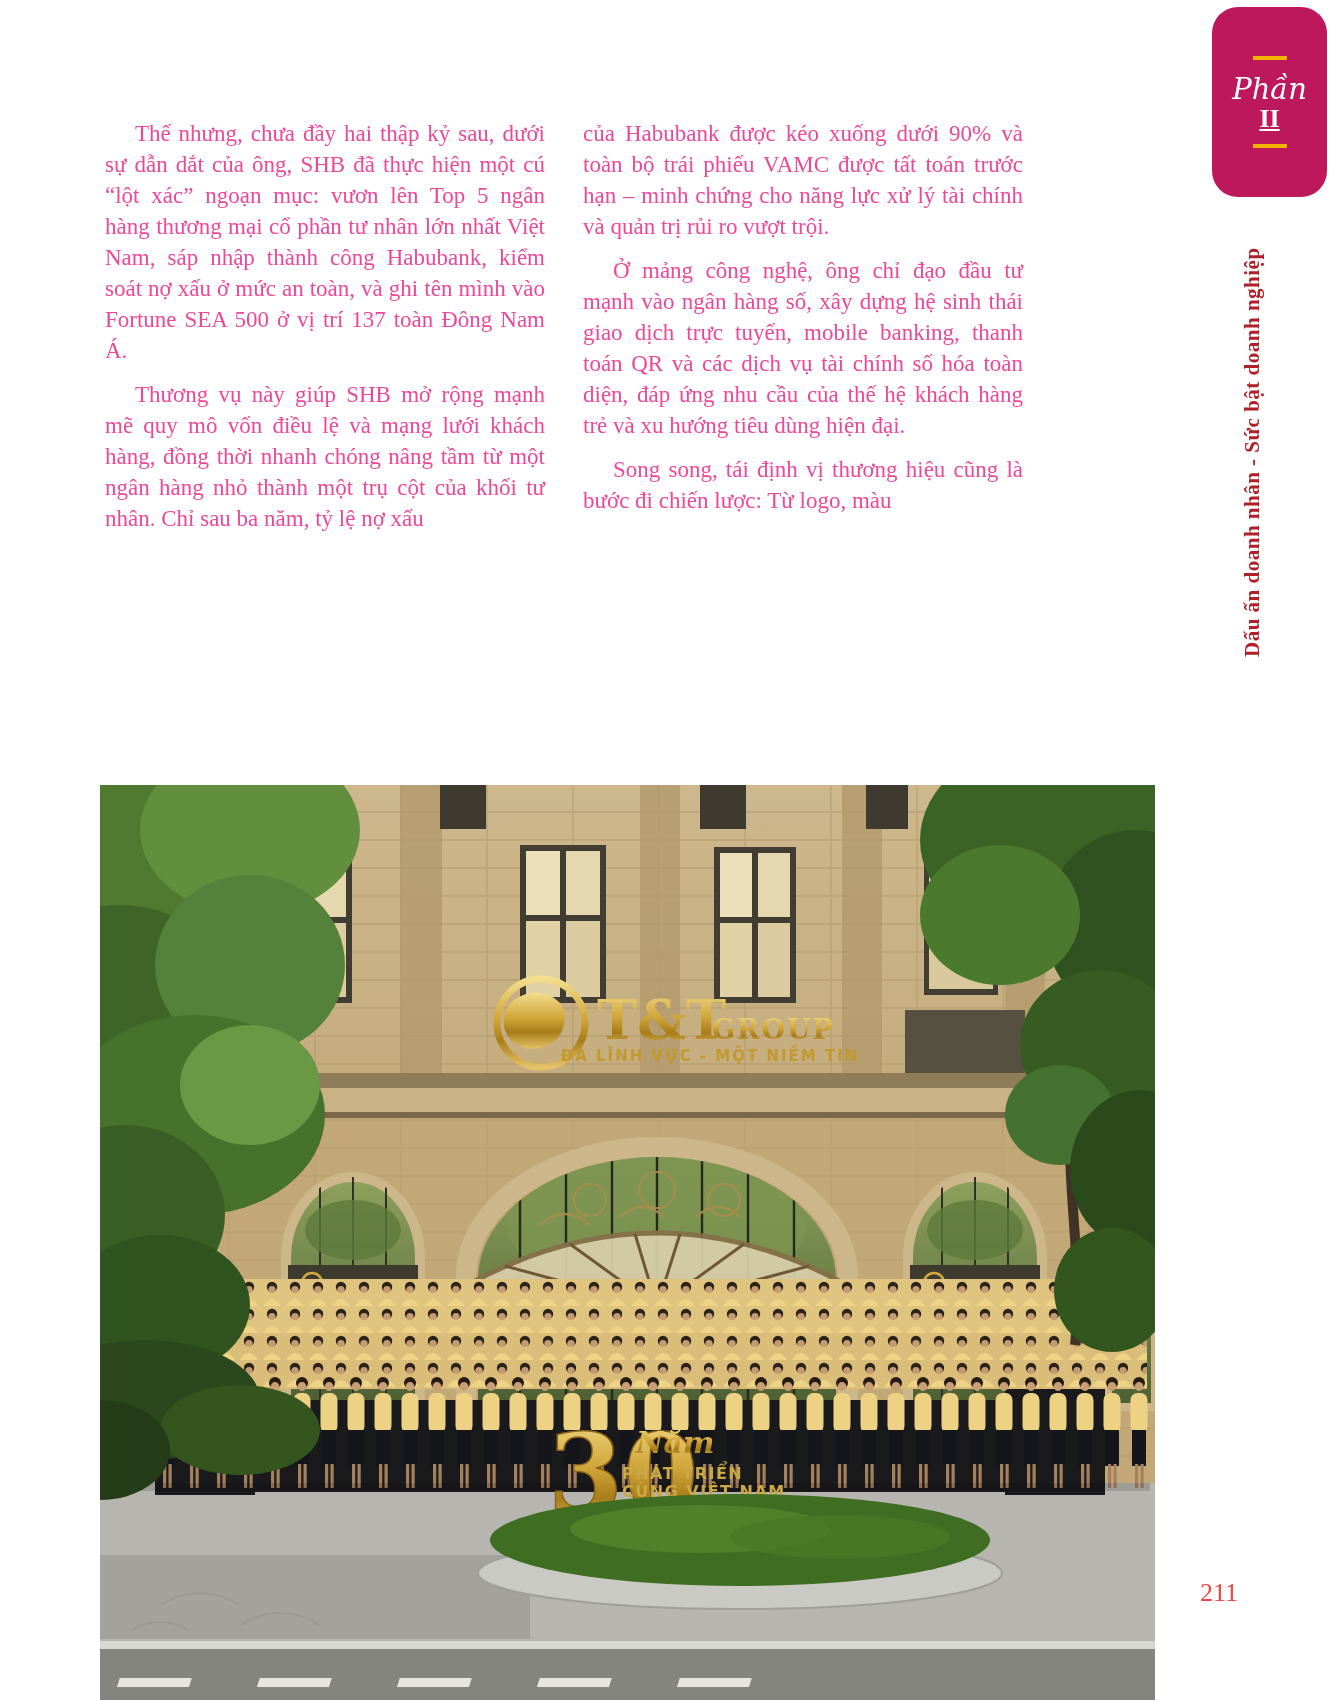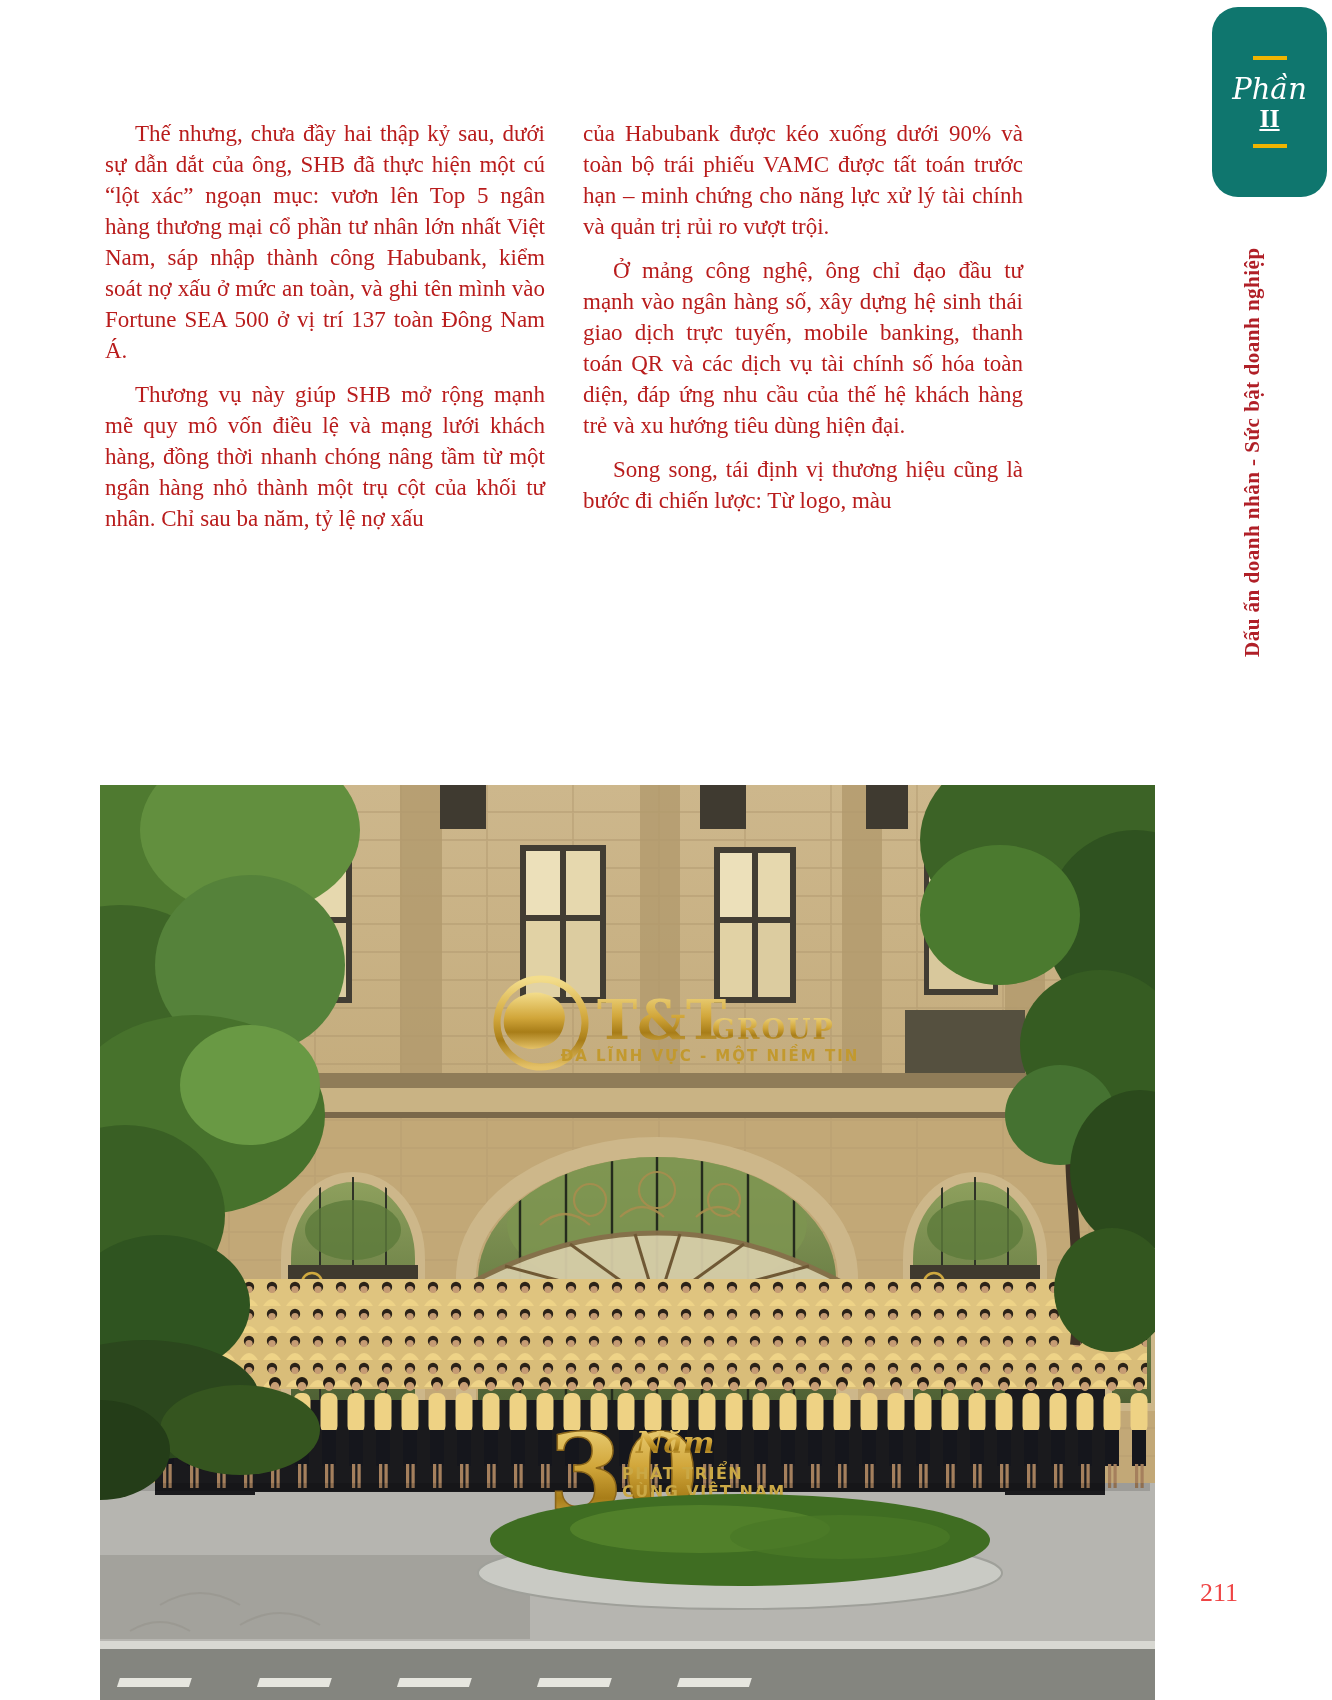--- a/index.html
+++ b/index.html
@@ -4,24 +4,24 @@
 <style>
   html,body{margin:0;padding:0;background:#ffffff;}
   .page{position:relative;width:1332px;height:1700px;background:#ffffff;overflow:hidden;
         font-family:"Liberation Serif", serif;}
   
   .article{position:absolute;left:105px;top:118px;width:920px;}
   .col{position:absolute;top:0;width:440px;}
   .col-left{left:0;}
   .col-right{left:478px;}
   .col p{margin:0 0 13px 0;font-size:23px;line-height:31px;text-align:justify;
-         color:#b91c1c;text-indent:30px;}
+         color:#ec4899;text-indent:30px;}
   .col p.cont{text-indent:0;}
   
-  .part-tab{position:absolute;left:1212px;top:7px;width:115px;height:190px;background:#0f766e;
+  .part-tab{position:absolute;left:1212px;top:7px;width:115px;height:190px;background:#be185d;
             border-radius:26px;display:flex;flex-direction:column;align-items:center;
             justify-content:center;gap:8px;}
   .gold-rule{width:34px;height:4px;background:#f0b400;}
   .part-script{color:#ffffff;font-family:"DejaVu Serif", serif;font-style:italic;
                font-size:29px;line-height:30px;}
   .part-numeral{color:#ffffff;font-family:"Liberation Serif", serif;font-weight:bold;
                 font-size:26px;line-height:22px;margin-top:-4px;text-decoration:underline;}
   .part-tab .gold-rule.bottom{margin-top:6px;}
   .part-tab .gold-rule.top{margin-bottom:6px;}
   

